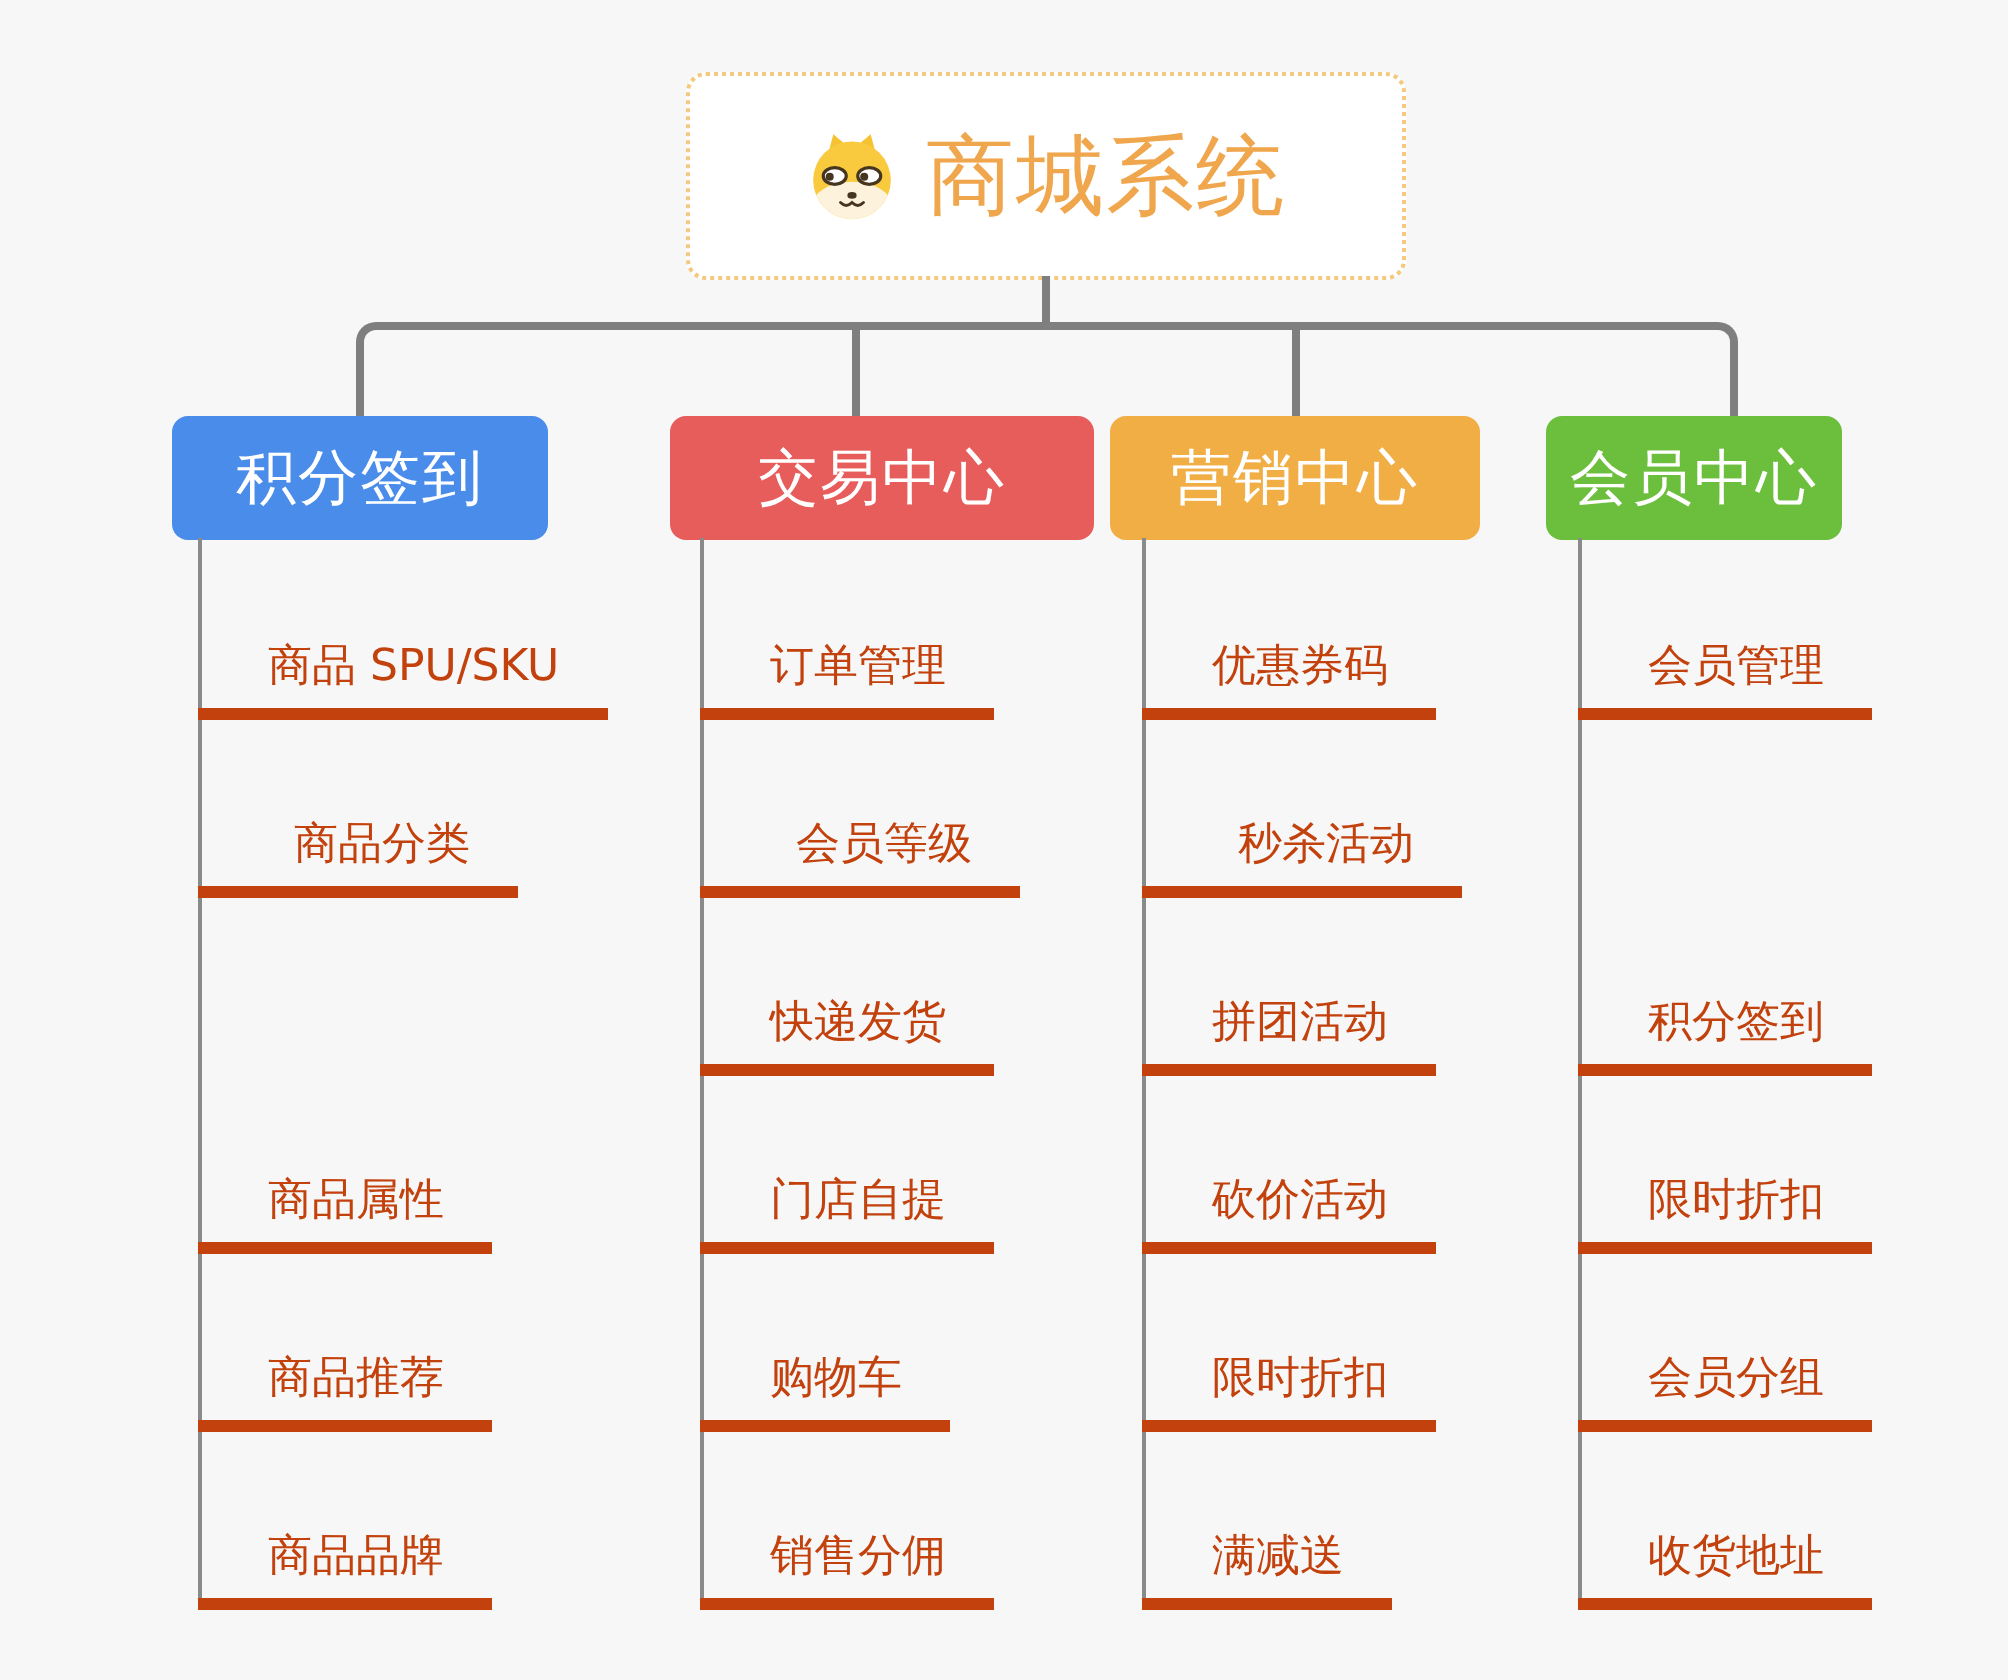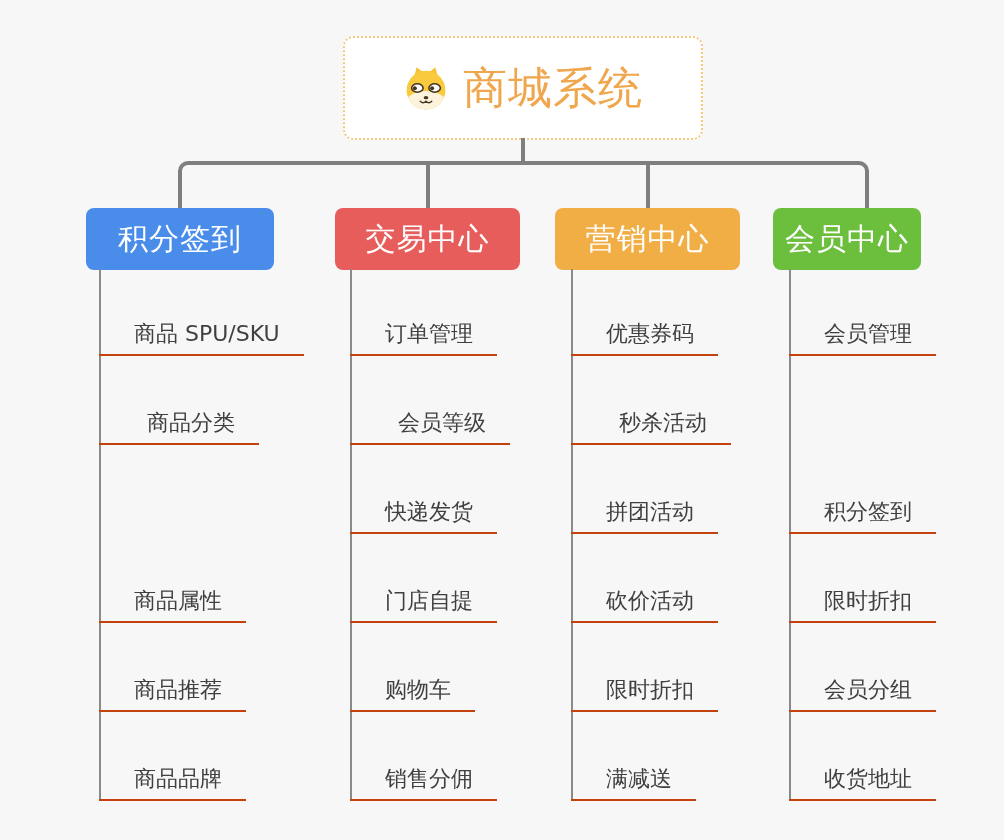--- a/index.html
+++ b/index.html
@@ -28,27 +28,27 @@
   .drop-3{left:618px;top:161px;width:4px;height:47px;}
   .vline{position:absolute;top:269px;width:2px;height:532px;background:#8A8A8A;}
   .v1{left:71px;}.v2{left:322px;}.v3{left:543px;}.v4{left:761px;}
   
   .branch{
     position:absolute;top:208px;height:62px;border-radius:8px;color:#ffffff;
     font-size:30px;display:flex;align-items:center;justify-content:center;
     letter-spacing:1px;
   }
   .b1{left:58px;width:188px;background:#4A8CEA;}
-  .b2{left:307px;width:185px;background:#E75D5B;}
+  .b2{left:307px;width:212px;background:#E75D5B;}
   .b3{left:527px;width:185px;background:#F0AE44;}
   .b4{left:745px;width:148px;background:#6CBE3D;}
   
   .leaf{
-    position:absolute;font-size:22px;line-height:26px;color:#404040;
-    padding:0 24px 7px 35px;border-bottom:2px solid #c2410c;white-space:nowrap;
+    position:absolute;font-size:22px;line-height:26px;color:#c2410c;
+    padding:0 24px 7px 35px;border-bottom:6px solid #c2410c;white-space:nowrap;
   }
   .c1{left:71px;}.c2{left:322px;}.c3{left:543px;}.c4{left:761px;}
   .r1{top:321px;}.r2{top:410px;padding-left:48px;}.r3{top:499px;}.r4{top:588px;}.r5{top:677px;}.r6{top:766px;}
 </style>
 </head>
 <body>
 
 <div class="canvas">
 
   <div class="root-node">

